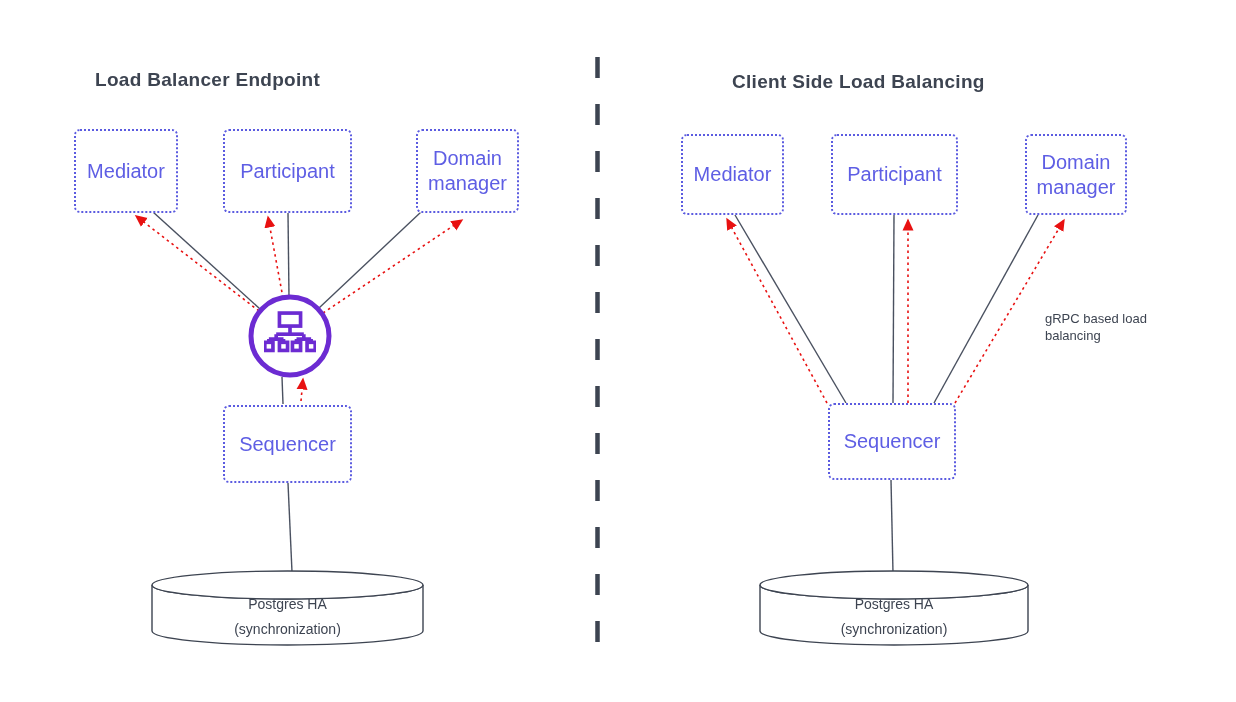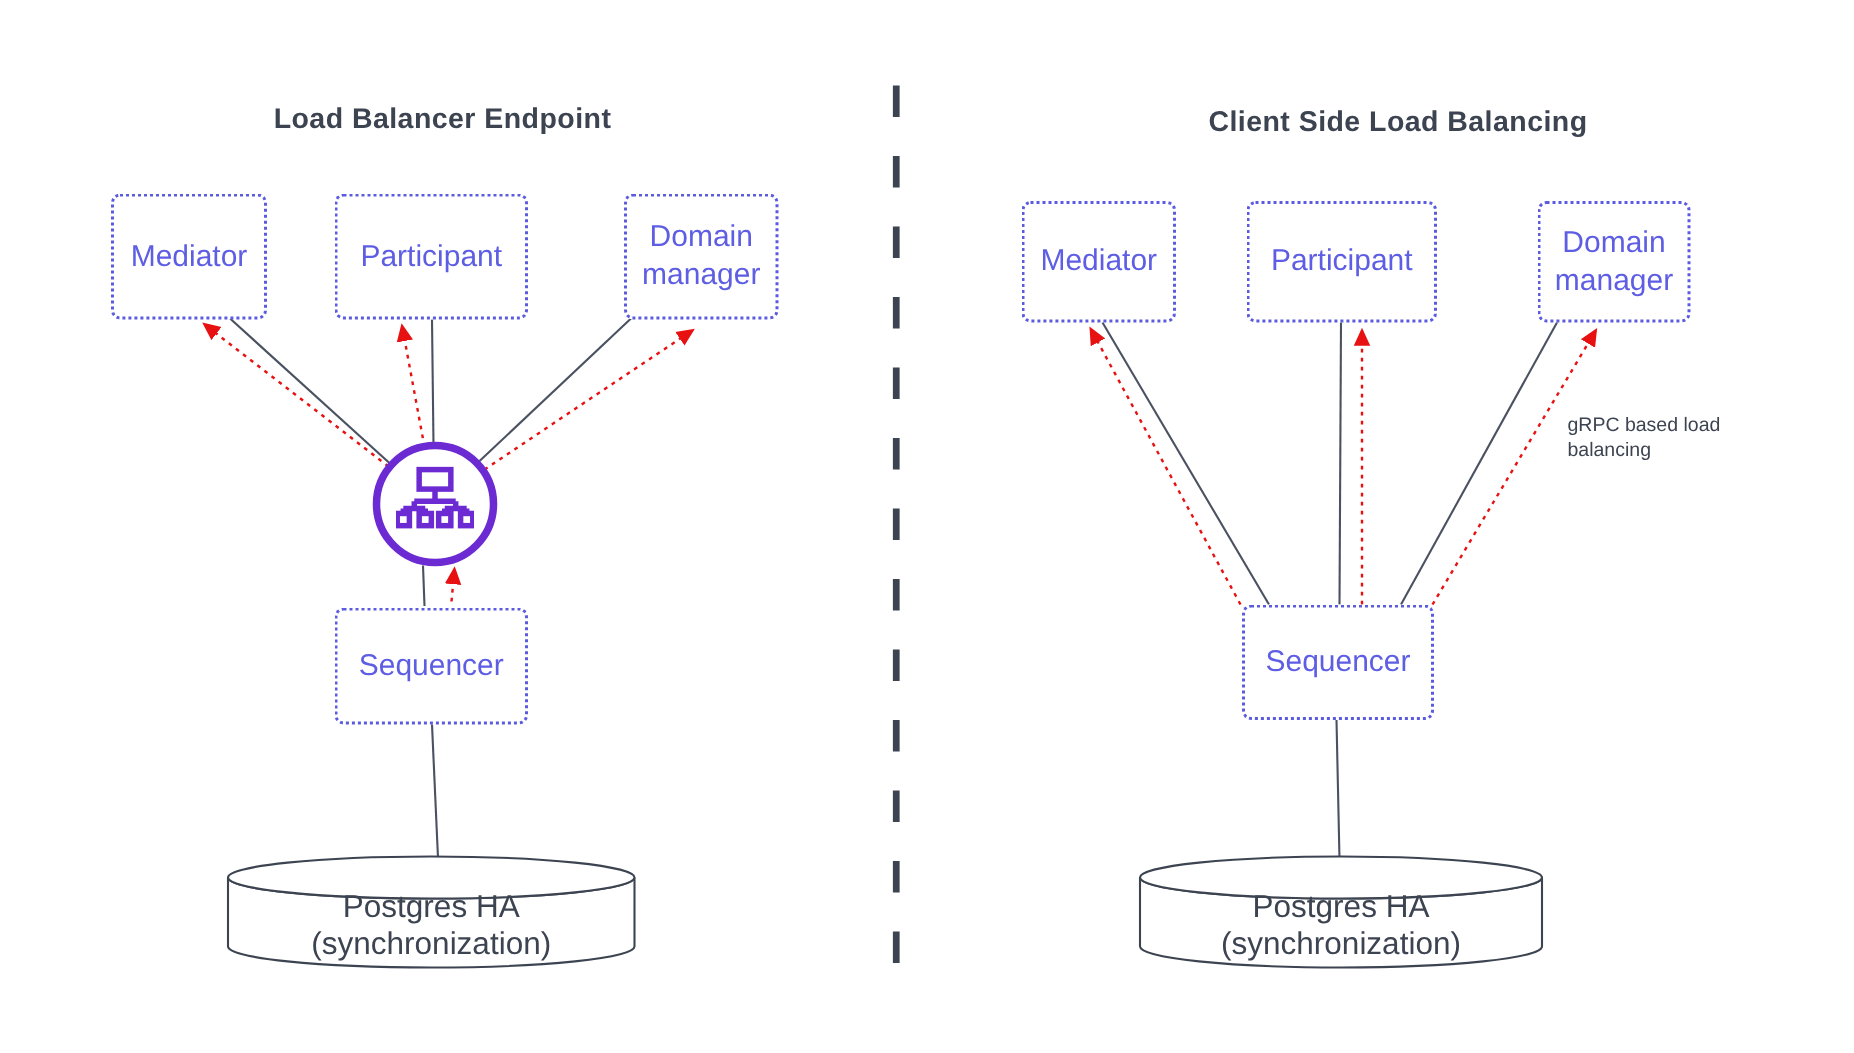--- a/index.html
+++ b/index.html
@@ -2,34 +2,34 @@
 <html><head>
 <meta charset="utf-8">
 <style>
   html,body{margin:0;padding:0;background:#ffffff;}
   #canvas{
     position:relative;width:1236px;height:702px;background:#ffffff;overflow:hidden;
     font-family:"Liberation Sans", sans-serif;
   }
   #wires{position:absolute;left:0;top:0;width:1236px;height:702px;}
   .panel-title{
-    position:absolute;text-align:center;font-weight:700;font-size:19px;color:#3d4451;
+    position:absolute;text-align:left;font-weight:700;font-size:19px;color:#3d4451;
     letter-spacing:.3px;
   }
   .node{
     position:absolute;display:flex;align-items:center;justify-content:center;
     border:2px dotted #5b5be0;border-radius:6px;background:#ffffff;
     color:#5e5ee4;font-size:20px;text-align:center;line-height:1.25;
     box-sizing:border-box;padding:2px;
   }
   .db-label{
-    position:absolute;text-align:center;color:#3d4451;font-size:21px;line-height:25px;
+    position:absolute;text-align:center;color:#3d4451;font-size:14px;line-height:25px;
   }
   .annotation{
-    position:absolute;color:#3d4451;font-size:13px;line-height:17px;
+    position:absolute;color:#3d4451;font-size:13px;line-height:17px;margin-top:36px;
   }
 </style>
 </head>
 <body>
 
 <div id="canvas">
 
   <svg id="wires" viewBox="0 0 1236 702" xmlns="http://www.w3.org/2000/svg">
     <defs>
       <marker id="arrowRed" markerUnits="userSpaceOnUse" markerWidth="16" markerHeight="16" refX="10.5" refY="6" orient="auto">

